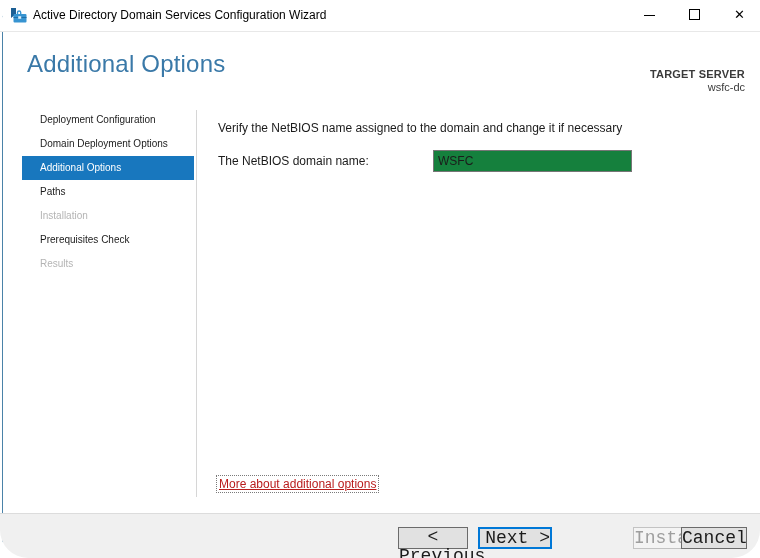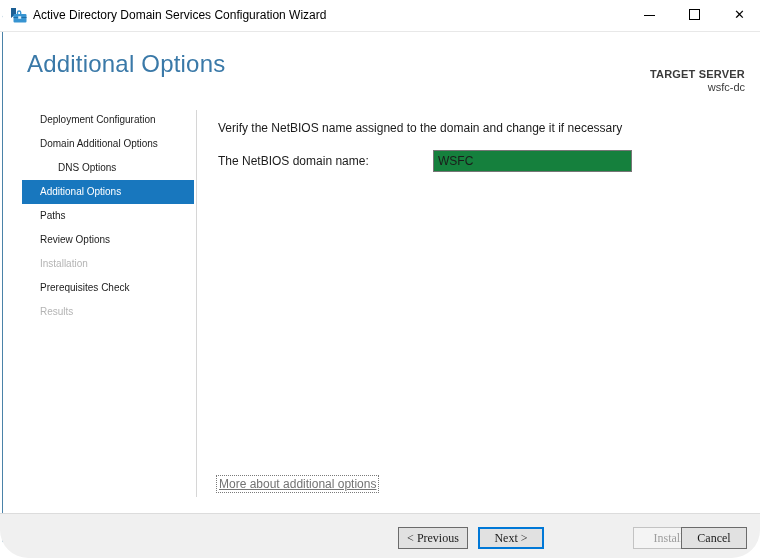--- a/index.html
+++ b/index.html
@@ -33,32 +33,32 @@
   .vsep{position:absolute;left:196px;top:110px;width:1px;height:387px;background:#d6d6d6;}
   
   .instruction{position:absolute;left:218px;top:121px;font-size:12px;color:#1b1b1b;}
   .field-label{position:absolute;left:218px;top:154px;font-size:12px;color:#1b1b1b;}
   .netbios-input{
     position:absolute;left:433px;top:150px;width:199px;height:22px;box-sizing:border-box;
     border:1px solid #767676;background:#15803d;font-family:"Liberation Sans",sans-serif;
     font-size:12px;color:#1b1b1b;padding:0 4px;outline:none;
   }
   .more-link{
-    position:absolute;left:216px;top:475px;font-size:12px;color:#737373;
+    position:absolute;left:216px;top:475px;font-size:12px;color:#b91c1c;
     text-decoration:underline;border:1px dotted #7a7a7a;padding:1px 2px;cursor:pointer;
   }
   
   .footer{position:absolute;left:0;top:513px;width:760px;height:45px;background:#f0f0f0;border-top:1px solid #dcdcdc;box-sizing:border-box;}
   .btn{
     position:absolute;top:527px;height:22px;box-sizing:border-box;background:#e1e1e1;
-    border:1px solid #6b6b6b;font-family:Liberation Serif, serif;font-size:12px;
+    border:1px solid #6b6b6b;font-family:Liberation Mono, monospace;font-size:18px;
     color:#1b1b1b;text-align:center;line-height:19px;padding:0;cursor:default;
   }
   .btn.prev{left:398px;width:70px;}
-  .btn.next{left:478px;width:66px;border:2px solid #0078d7;line-height:17px;}
+  .btn.next{left:478px;width:74px;border:2px solid #0078d7;line-height:17px;text-align:right;}
   .btn.install{left:587px;width:71px;background:#f4f4f4;border-color:#c3c3c3;color:#9e9e9e;margin-left:46px;}
   .btn.cancel{left:681px;width:66px;}
 </style>
 </head>
 <body>
 
 <div class="window">
   <div class="left-border"></div>
 
   <div class="titlebar">
@@ -82,25 +82,23 @@
   </div>
 
   <div class="page-title">Additional Options</div>
   <div class="target">
     <div class="ts-label">TARGET SERVER</div>
     <div class="ts-name">wsfc-dc</div>
   </div>
 
   <div class="sidebar">
     <div class="nav-item">Deployment Configuration</div>
-    <div class="nav-item">Domain Additional Options</div>
-    <div class="nav-item indent">DNS Options</div>
+    <div class="nav-item">Domain Deployment Options</div>
     <div class="nav-item selected">Additional Options</div>
     <div class="nav-item">Paths</div>
-    <div class="nav-item">Review Options</div>
     <div class="nav-item disabled">Installation</div>
     <div class="nav-item">Prerequisites Check</div>
     <div class="nav-item disabled">Results</div>
   </div>
   <div class="vsep"></div>
 
   <div class="instruction">Verify the NetBIOS name assigned to the domain and change it if necessary</div>
   <div class="field-label">The NetBIOS domain name:</div>
   <input class="netbios-input" type="text" value="WSFC" style="">
   <a class="more-link">More about additional options</a>

